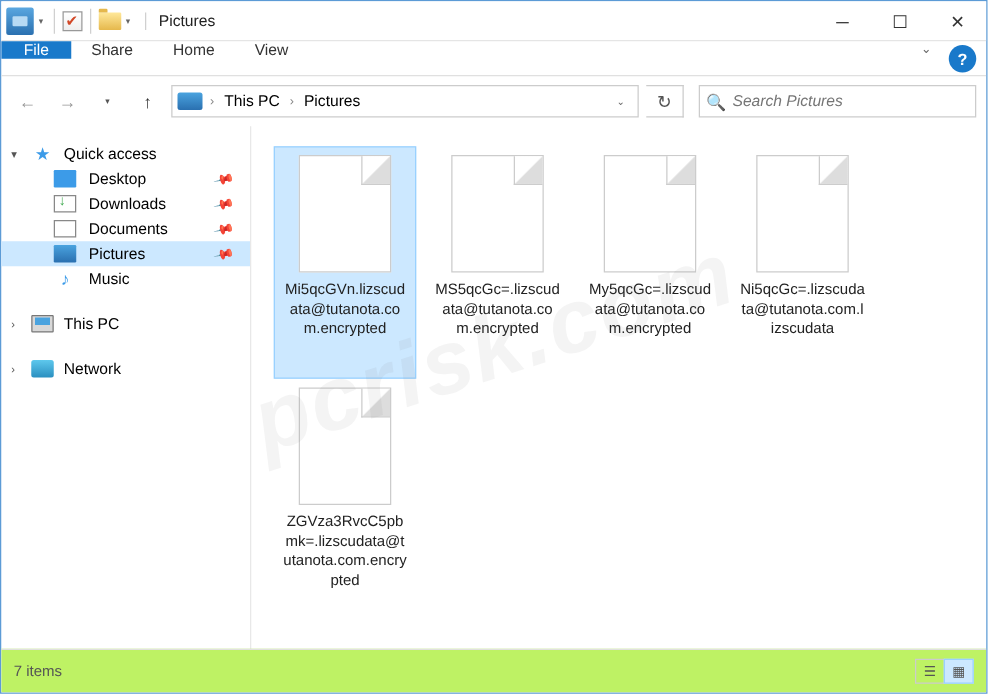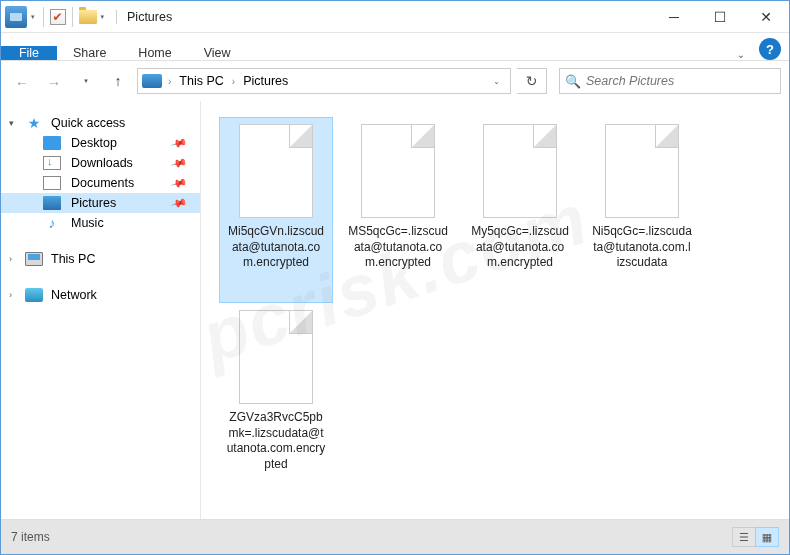--- a/index.html
+++ b/index.html
@@ -9,21 +9,21 @@
 .titlebar .qat .app-ico { width: 22px; height: 22px; background: linear-gradient(#5aa7e0,#2a70b0); border-radius: 2px; position: relative; display: flex; align-items: center; justify-content: center; }
 .titlebar .qat .app-ico::after { content: ""; width: 12px; height: 8px; background: #b7daf4; border-radius: 1px; }
 .titlebar .qat .sep { width: 1px; height: 20px; background: #d0d0d0; margin: 0 4px; }
 .titlebar .qat .chk { width: 16px; height: 16px; border: 1px solid #999; display: flex; align-items: center; justify-content: center; color: #d24726; font-size: 12px; background: linear-gradient(#fff,#eee); }
 .titlebar .qat .folder { width: 18px; height: 14px; background: linear-gradient(#ffe89a,#e5b84c); border-radius: 1px; position: relative; }
 .titlebar .qat .folder::before { content: ""; position: absolute; top: -3px; left: 0; width: 7px; height: 3px; background: #e5b84c; border-radius: 1px 1px 0 0; }
 .titlebar .qat .dd { font-size: 7px; color: #666; margin: 0 2px; }
 .titlebar .title { margin-left: 6px; font-size: 12.5px; color: #222; border-left: 1px solid #d0d0d0; padding-left: 10px; }
 .titlebar .winbtns { margin-left: auto; display: flex; }
 .titlebar .winbtns div { width: 46px; height: 31px; display: flex; align-items: center; justify-content: center; font-size: 14px; color: #333; }
-.ribbon { height: 28px; display: flex; align-items: flex-end; border-bottom: 1px solid #e0e0e0; }
+.ribbon { height: 28px; display: flex; align-items: flex-start; border-bottom: 1px solid #e0e0e0; }
 .ribbon .file { background: #1979ca; color: #fff; width: 56px; display: flex; align-items: center; justify-content: center; font-size: 12.5px; }
 .ribbon .tab { padding: 0 16px; display: flex; align-items: center; font-size: 12.5px; color: #333; }
 .ribbon .spacer { flex: 1; }
 .ribbon .rbtn { width: 28px; display: flex; align-items: center; justify-content: center; font-size: 10px; color: #666; }
 .ribbon .help { width: 22px; height: 22px; border-radius: 50%; background: #1979ca; color: #fff; display: flex; align-items: center; justify-content: center; font-size: 13px; margin: 3px 8px 0 4px; font-weight: bold; }
 .navbar { height: 40px; display: flex; align-items: center; padding: 0 8px; gap: 6px; }
 .navbar .nbtn { width: 26px; height: 26px; display: flex; align-items: center; justify-content: center; font-size: 14px; color: #999; }
 .navbar .nbtn.active { color: #333; }
 .navbar .dd { font-size: 7px; color: #555; }
 .navbar .addr { flex: 1; height: 26px; border: 1px solid #ccc; display: flex; align-items: center; padding: 0 4px; font-size: 12.5px; gap: 2px; }
@@ -55,21 +55,21 @@
 .ico-vid::before { content: ""; position: absolute; left: -2px; top: 0; bottom: 0; width: 2px; background: repeating-linear-gradient(#333 0 2px, #fff 2px 4px); }
 .ico-pc { width: 18px; height: 12px; background: #d8d8d8; border: 1px solid #777; border-radius: 1px; position: relative; }
 .ico-pc::after { content: ""; position: absolute; left: 2px; top: 1px; right: 2px; height: 6px; background: #4aa3df; }
 .ico-net { width: 16px; height: 12px; background: linear-gradient(#5ec8ed,#2a8fc0); border-radius: 2px; }
 .content { flex: 1; padding: 16px 10px 10px 18px; display: flex; flex-wrap: wrap; align-content: flex-start; gap: 0 8px; overflow: auto; }
 .fitem { width: 114px; height: 186px; display: flex; flex-direction: column; align-items: center; padding: 6px; text-align: center; border: 1px solid transparent; }
 .fitem.sel { background: #cce8ff; border: 1px solid #99d1ff; }
 .fitem .thumb { width: 74px; height: 94px; background: #fff; border: 1px solid #ccc; position: relative; margin-bottom: 6px; }
 .fitem .thumb::before { content: ""; position: absolute; top: 0; right: 0; width: 22px; height: 22px; background: linear-gradient(135deg,#fff 48%, #ddd 52%); border-left: 1px solid #ccc; border-bottom: 1px solid #ccc; }
 .fitem .fname { font-size: 12px; color: #222; line-height: 1.3; word-break: break-all; max-height: 64px; overflow: hidden; }
-.status { position: absolute; bottom: 0; left: 0; right: 0; height: 26px; border-top: 1px solid #e0e0e0; display: flex; align-items: center; padding: 17px 10px; font-size: 12px; color: #555; background: #e5e5e5; }
+.status { position: absolute; bottom: 0; left: 0; right: 0; height: 26px; border-top: 1px solid #e0e0e0; display: flex; align-items: center; padding: 17px 10px; font-size: 12px; color: #555; background: #bef264; }
 .status .spacer { flex: 1; }
 .status .vbtn { width: 24px; height: 20px; border: 1px solid #ccc; margin-left: -1px; display: flex; align-items: center; justify-content: center; font-size: 11px; color: #555; }
 .status .vbtn.act { background: #cce8ff; border-color: #99d1ff; }
 .watermark { position: absolute; top: 50%; left: 50%; transform: translate(-50%,-50%) rotate(-18deg); font-size: 72px; color: rgba(120,120,120,0.08); font-weight: bold; pointer-events: none; font-style: italic; letter-spacing: 2px; white-space: nowrap; }
 </style>
 </head>
 <body>
 
 <div class="titlebar">
   <div class="qat">

